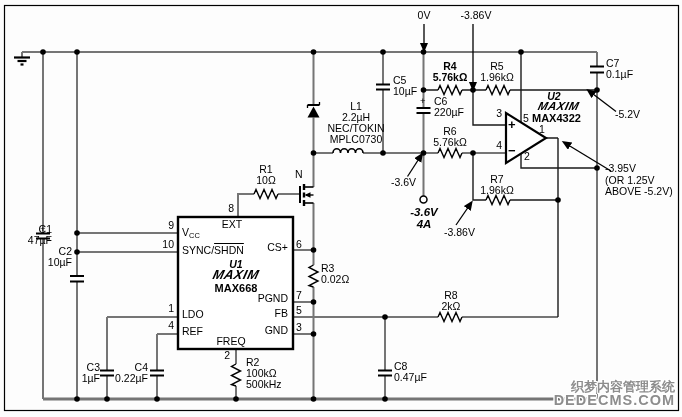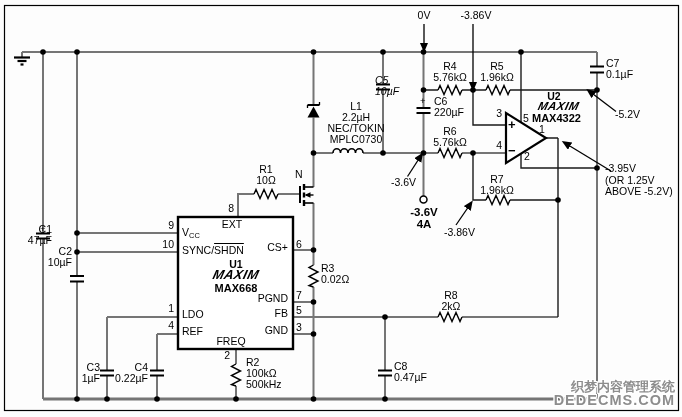--- a/index.html
+++ b/index.html
@@ -2,21 +2,21 @@
 <html><head>
 <meta charset="utf-8">
 <style>
   html,body{margin:0;padding:0;background:#fff;}
   #canvas{position:relative;width:682px;height:417px;background:#fdfdfd;overflow:hidden;
           font-family:"Liberation Sans",sans-serif;}
   #wires{position:absolute;left:0;top:0;}
   .lbl{position:absolute;font-size:10.5px;line-height:11px;color:#000;white-space:nowrap;}
   .ctr{text-align:center;}
   .rt{text-align:right;}
-  .b{font-weight:bold;}
+  .b{font-weight:bold;font-style:italic;}
   .big{font-size:11.5px;line-height:12px;}
   .maxim{display:inline-block;font-style:italic;font-weight:bold;letter-spacing:.5px;
          transform:skewX(-14deg);font-size:13px;}
   .maxim.sm{font-size:11.5px;}
   .part{font-weight:bold;font-size:11px;}
   .ovl{text-decoration:overline;}
   .sub{font-size:7.5px;vertical-align:-2px;}
   .pm{font-size:13px;line-height:13px;font-weight:bold;}
   .wm{position:absolute;text-align:right;font-weight:bold;color:#8d8d8d;
       text-shadow:-1px -1px 0 #fff,1px -1px 0 #fff,-1px 1px 0 #fff,1px 1px 0 #fff,0 1px 0 #fff,0 -1px 0 #fff,1px 0 0 #fff,-1px 0 0 #fff;}
@@ -159,35 +159,35 @@
     <path d="M407.5,176.5 L418.5,159.5"></path>
     <path d="M456,225 L468,207.5"></path>
     <path d="M616,111.5 L593,94"></path>
     <path d="M611,171 L569,145.5"></path>
   </g>
 </svg>
 
 <div class="lbl ctr" style="left:404px;top:10px;width:40px;"><span>0V</span></div>
 <div class="lbl ctr" style="left:446px;top:10px;width:60px;"><span>-3.86V</span></div>
 
-<div class="lbl" style="left:375px;top:75px;font-style:italic;">
+<div class="lbl" style="left:393px;top:75px;">
   <div>C5</div>
       <div>10µF</div>
 </div>
 <div class="lbl" style="left:420px;top:95px;font-size:9.5px;"><span>+</span></div>
 <div class="lbl" style="left:434px;top:96px;">
   <div>C6</div>
       <div>220µF</div>
 </div>
 <div class="lbl" style="left:606px;top:58px;">
   <div>C7</div>
       <div>0.1µF</div>
 </div>
 
-<div class="lbl ctr" style="left:425px;top:61px;width:50px;">
+<div class="lbl ctr" style="left:425px;top:61px;width:50px;font-weight:bold;">
   <div>R4</div>
       <div>5.76kΩ</div>
 </div>
 <div class="lbl ctr" style="left:472px;top:61px;width:50px;">
   <div>R5</div>
       <div>1.96kΩ</div>
 </div>
 <div class="lbl ctr" style="left:425px;top:126px;width:50px;">
   <div>R6</div>
       <div>5.76kΩ</div>

